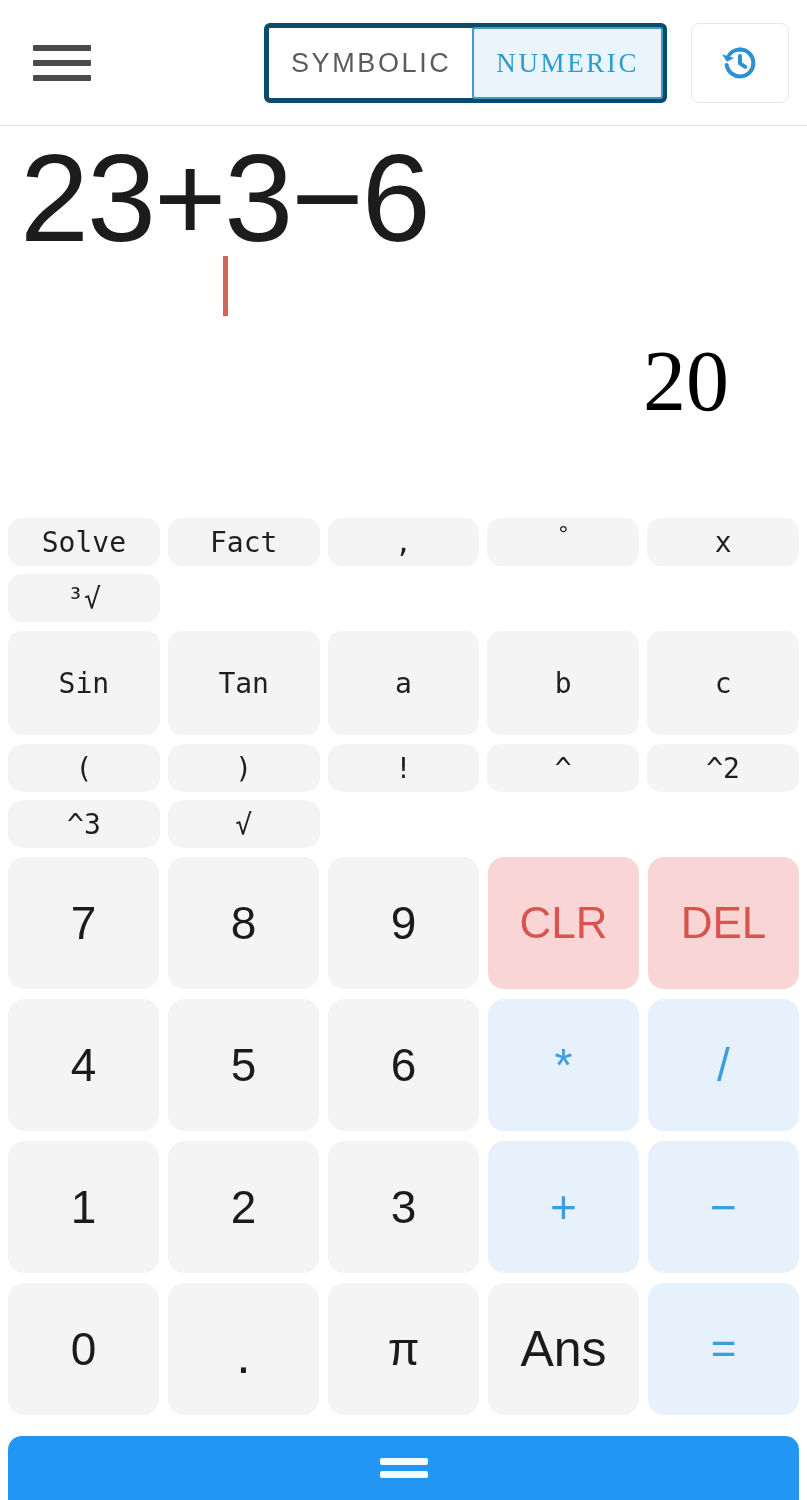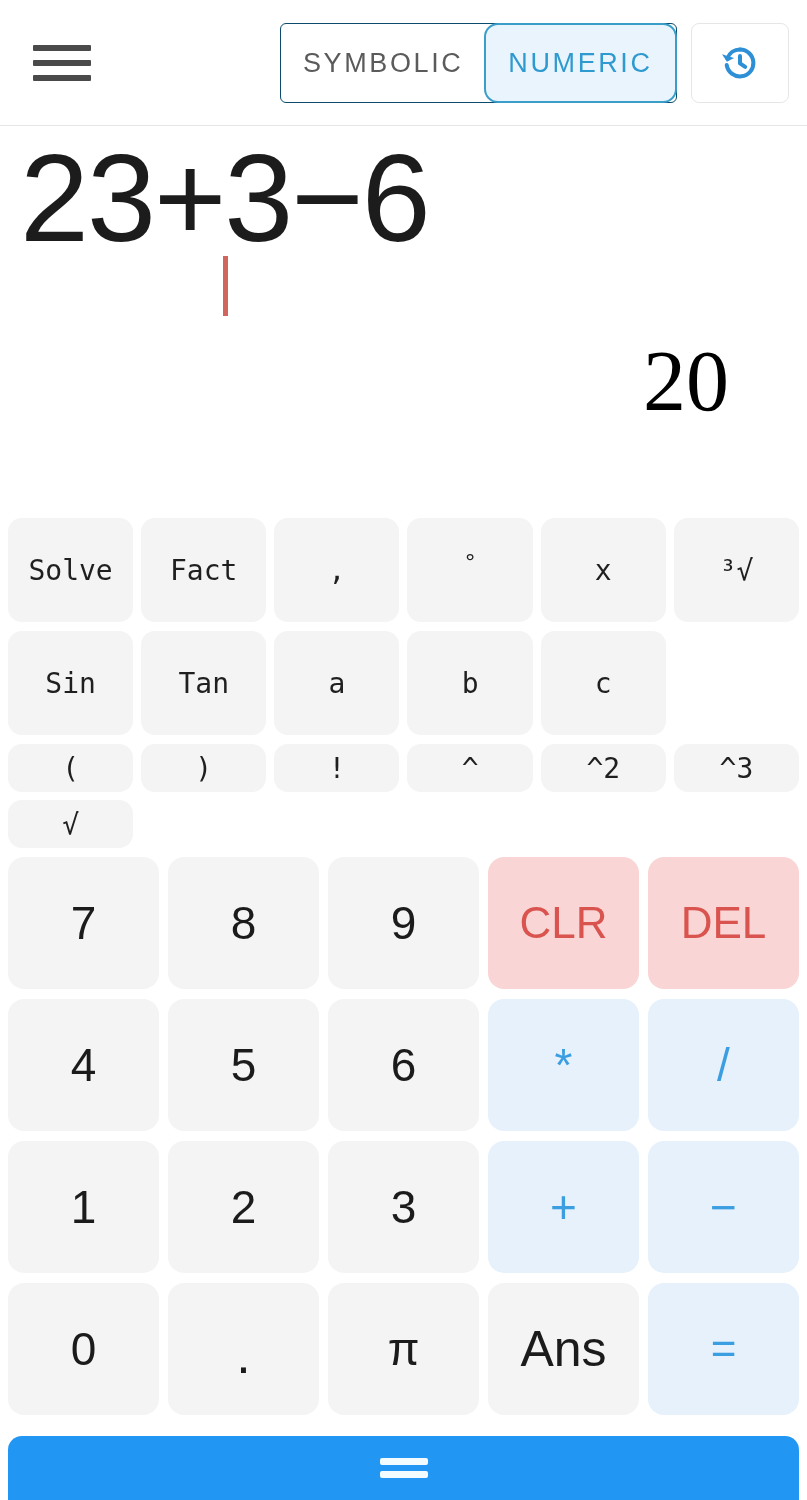--- a/index.html
+++ b/index.html
@@ -46,25 +46,25 @@
   }
   .menu-btn .bar {
     height: 6px;
     width: 100%;
     background: #4a4a4a;
     border-radius: 1px;
   }
 
   .seg-group {
     position: absolute;
-    left: 280px;
+    left: 264px;
     top: 23px;
     height: 80px;
     display: flex;
-    border: 1px solid #0c4a6e;
+    border: 5px solid #0c4a6e;
     border-radius: 6px;
     background: #ffffff;
     overflow: visible;
   }
   .seg {
     display: flex;
     align-items: center;
     justify-content: center;
     font-size: 27px;
     letter-spacing: 2.6px;
@@ -73,23 +73,24 @@
     cursor: pointer;
     background: transparent;
     color: #5b5b5b;
     border: none;
     font-family: "Liberation Sans", sans-serif;
   }
   .seg.active {
     background: #eaf4fd;
     color: #2e9ad0;
     border: 2px solid #3b9ec9;
-    border-radius: 14px;
+    border-radius: 3px;
     margin: -1px;
     height: calc(100% + 2px);
+    font-family: Liberation Serif, serif;
   }
 
   .history-btn {
     position: absolute;
     left: 691px;
     top: 23px;
     width: 98px;
     height: 80px;
     border: 1px solid #e6e6e6;
     border-radius: 8px;
@@ -144,21 +145,21 @@
     line-height: 1;
   }
 
   
   .fn-rows {
     flex: 0 0 338px;
     padding: 0 8px;
   }
   .fn-row {
     display: grid;
-    grid-template-columns: repeat(6, 1fr);
+    grid-template-columns: repeat(5, 1fr);
     gap: 8px;
     height: 104px;
     margin-bottom: 9px;
   }
   .fn-key {
     background: #f4f4f4;
     border: none;
     border-radius: 14px;
     font-family: "DejaVu Sans Mono", monospace;
     font-size: 28px;

